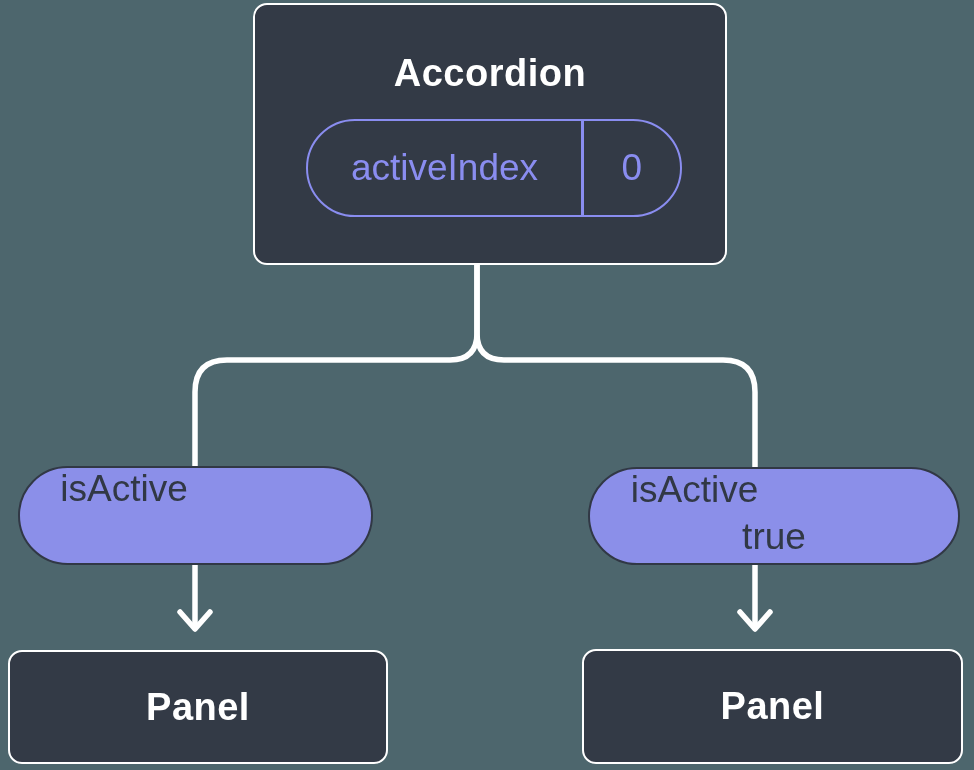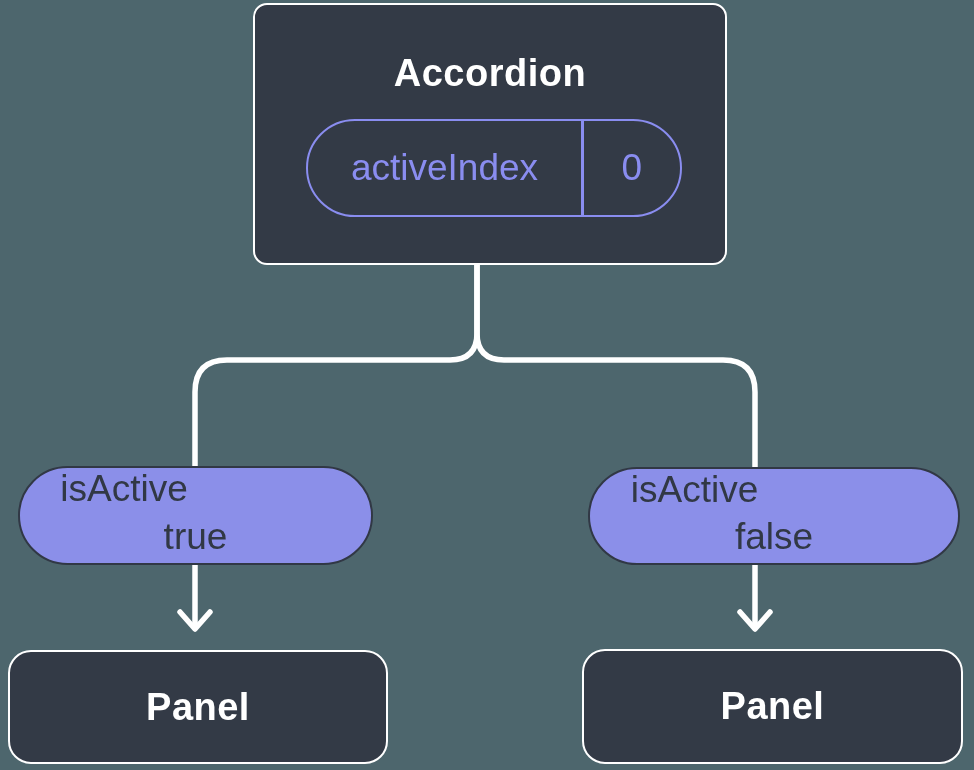--- a/index.html
+++ b/index.html
@@ -94,21 +94,21 @@
   .prop-pill .pill-value { flex: 1; }
   .prop-pill-left  { left: 18px;  top: 466px; width: 355px; height: 99px; }
   .prop-pill-left .pill-label  { width: 208px; }
   .prop-pill-right { left: 588px; top: 467px; width: 372px; height: 98px; }
   .prop-pill-right .pill-label { width: 209px; }
 
   .panel-box {
     display: flex;
     align-items: center;
     justify-content: center;
-    border-radius: 23px;
+    border-radius: 14px;
     font-size: 38px;
     font-weight: 600;
     color: var(--title-text);
     letter-spacing: 0.5px;
   }
   .panel-left  { left: 8px;   top: 650px; width: 380px; height: 114px; }
   .panel-right { left: 582px; top: 649px; width: 381px; height: 115px; }
 </style>
 </head>
 <body>
@@ -129,26 +129,25 @@
     <div class="state-pill">
       <div class="pill-label">activeIndex</div>
       <div class="pill-divider"></div>
       <div class="pill-value">0</div>
     </div>
   </div>
 
   <div class="prop-pill prop-pill-left">
     <div class="pill-label">isActive</div>
     <div class="pill-divider"></div>
-    <div class="pill-value">true</div>
   </div>
 
   <div class="prop-pill prop-pill-right">
     <div class="pill-label">isActive</div>
     <div class="pill-divider"></div>
-    <div class="pill-value">false</div>
+    <div class="pill-value">true</div>
   </div>
 
   <div class="node panel-box panel-left">Panel</div>
 
   <div class="node panel-box panel-right">Panel</div>
 
 </div>
 
 </body></html>

